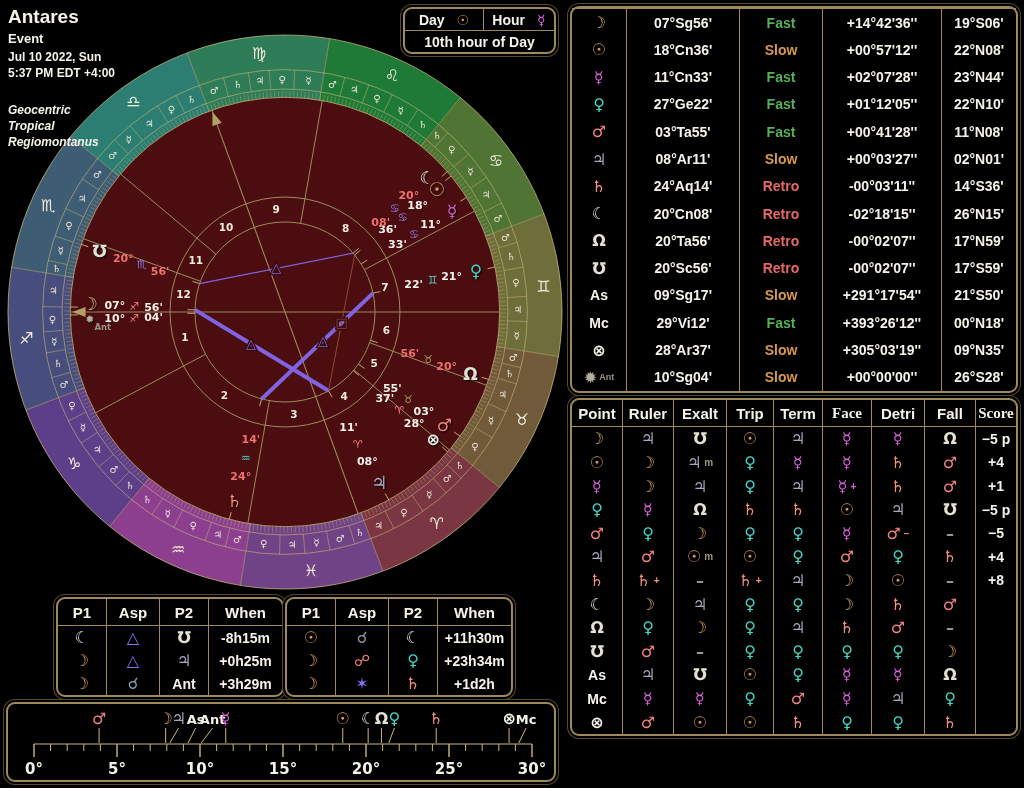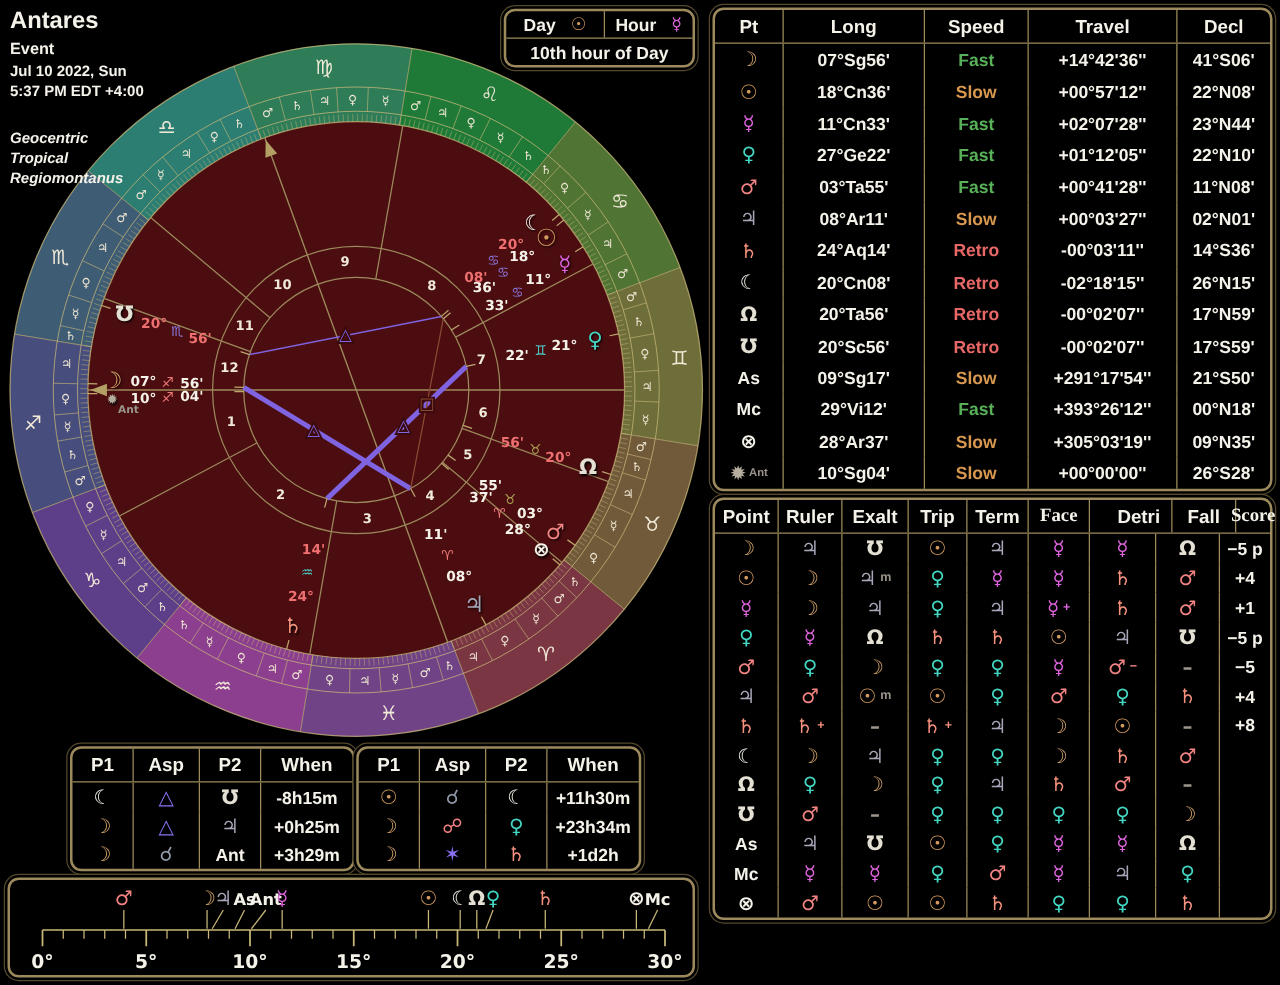--- a/index.html
+++ b/index.html
@@ -693,43 +693,36 @@
       <div class="cell c2">
         <span>Hour</span>
         <span class="g" id="hourGlyph" style="color: rgb(223, 100, 223);">☿</span>
       </div>
     </div>
     <div class="row2">10th hour of Day</div>
   </div>
 
   <div id="ptable" class="goldbox">
       <div class="tbl">
-        <div class="tr head">
-          <div class="td" style="flex: 0 0 54px;">Pt</div>
-          <div class="td" style="flex: 0 0 112px;">Long</div>
-          <div class="td" style="flex: 0 0 82px;">Speed</div>
-          <div class="td" style="flex: 0 0 118px;">Travel</div>
-          <div class="td" style="flex: 1 1 auto;">Decl</div>
-        </div>
         <div class="headrule"></div>
         <div class="tr">
           <div class="td" style="flex: 0 0 54px;">
             <span class="g" style="color: rgb(217, 167, 108);">☽</span>
           </div>
           <div class="td" style="flex: 0 0 112px;">
             <span>07°Sg56'</span>
           </div>
           <div class="td" style="flex: 0 0 82px;">
             <span style="color: rgb(88, 176, 88);">Fast</span>
           </div>
           <div class="td" style="flex: 0 0 118px;">
             <span>+14°42'36''</span>
           </div>
           <div class="td" style="flex: 1 1 auto;">
-            <span>41°S06'</span>
+            <span>19°S06'</span>
           </div>
         </div>
         <div class="tr">
           <div class="td" style="flex: 0 0 54px;">
             <span class="g" style="color: rgb(212, 154, 94);">☉</span>
           </div>
           <div class="td" style="flex: 0 0 112px;">
             <span>18°Cn36'</span>
           </div>
           <div class="td" style="flex: 0 0 82px;">
@@ -951,21 +944,21 @@
     </div>
   <div id="dtable" class="goldbox">
       <div class="tbl">
         <div class="tr head">
           <div class="td" style="flex: 0 0 50px;">Point</div>
           <div class="td" style="flex: 0 0 50px;">Ruler</div>
           <div class="td" style="flex: 0 0 52px;">Exalt</div>
           <div class="td" style="flex: 0 0 46px;">Trip</div>
           <div class="td" style="flex: 0 0 48px;">Term</div>
           <div class="td" style="flex: 0 0 48px; font-family: Liberation Serif, serif;">Face</div>
-          <div class="td" style="flex: 0 0 52px; padding-left: 13px;">Detri</div>
+          <div class="td" style="flex: 0 0 52px;">Detri</div>
           <div class="td" style="flex: 0 0 50px;">Fall</div>
           <div class="td" style="flex: 1 1 auto; font-family: Liberation Serif, serif;">Score</div>
         </div>
         <div class="headrule"></div>
         <div class="tr">
           <div class="td" style="flex: 0 0 50px;">
             <span class="g" style="color: rgb(217, 167, 108);">☽</span>
           </div>
           <div class="td" style="flex: 0 0 50px;">
             <span class="g" style="color: rgb(166, 166, 184);">♃</span>

